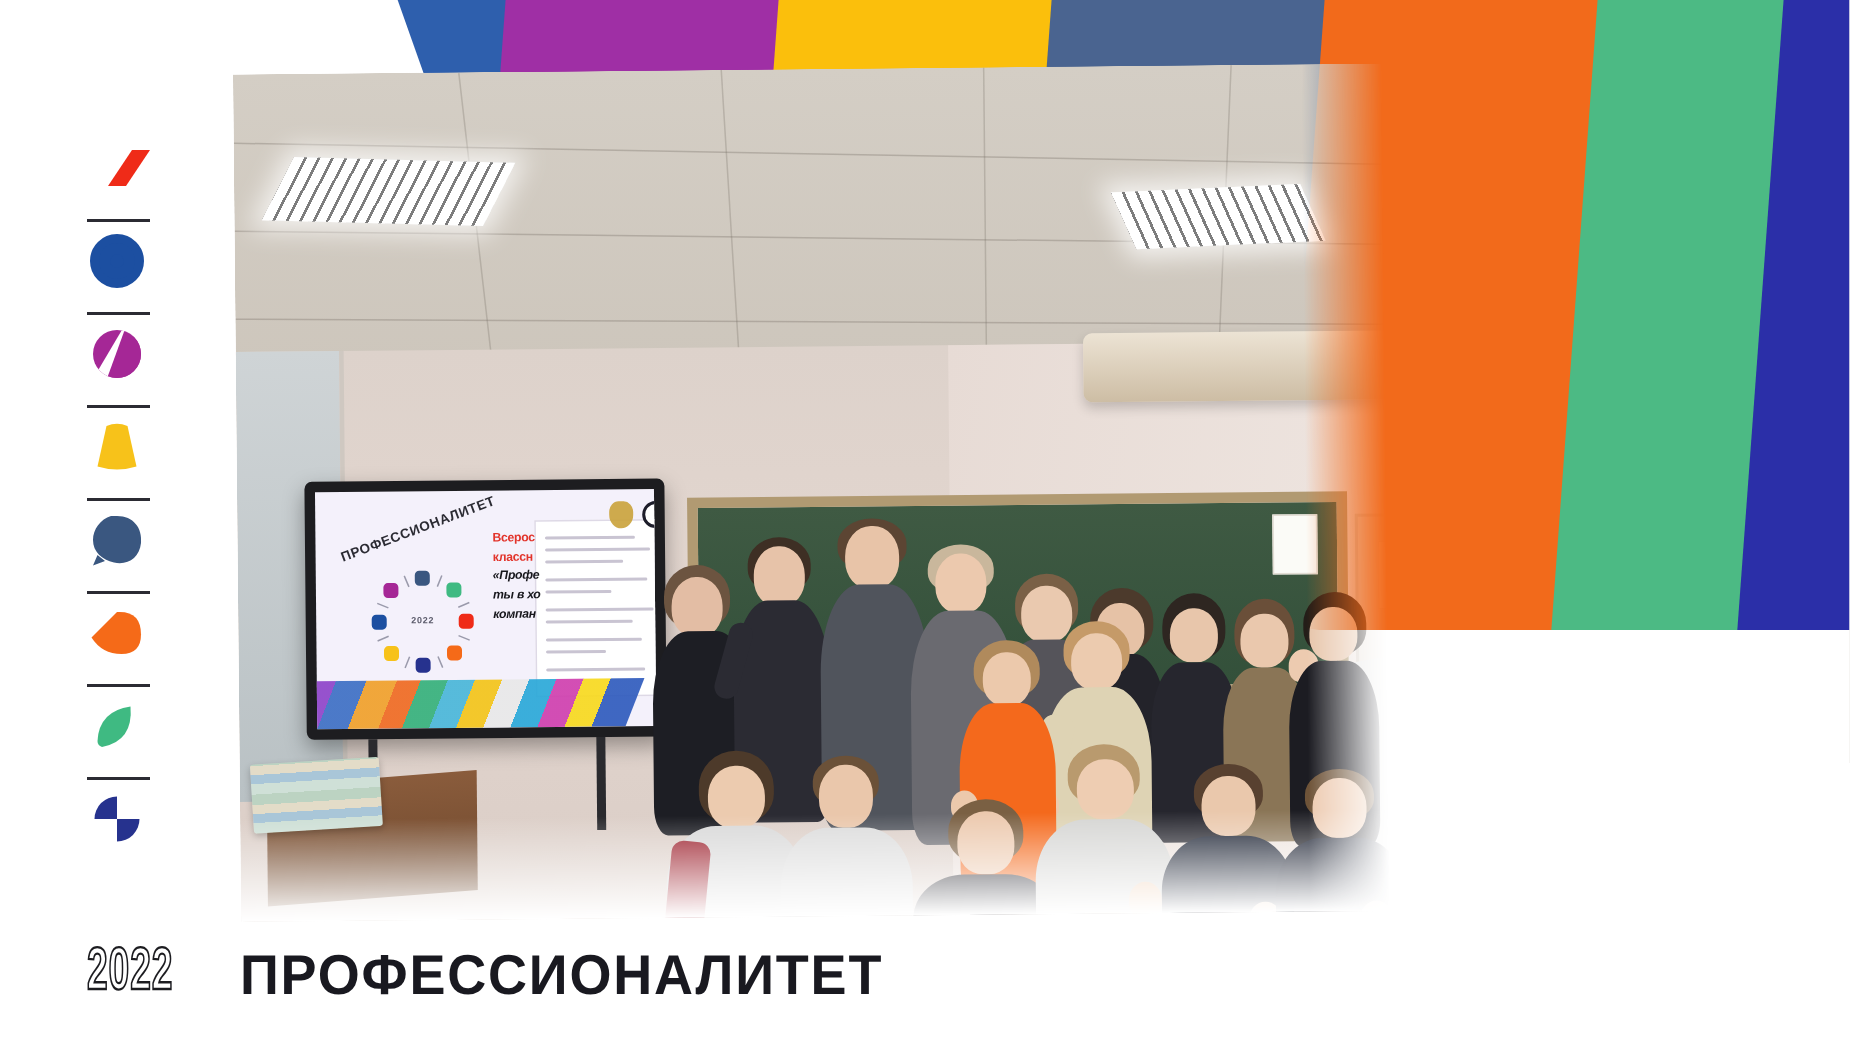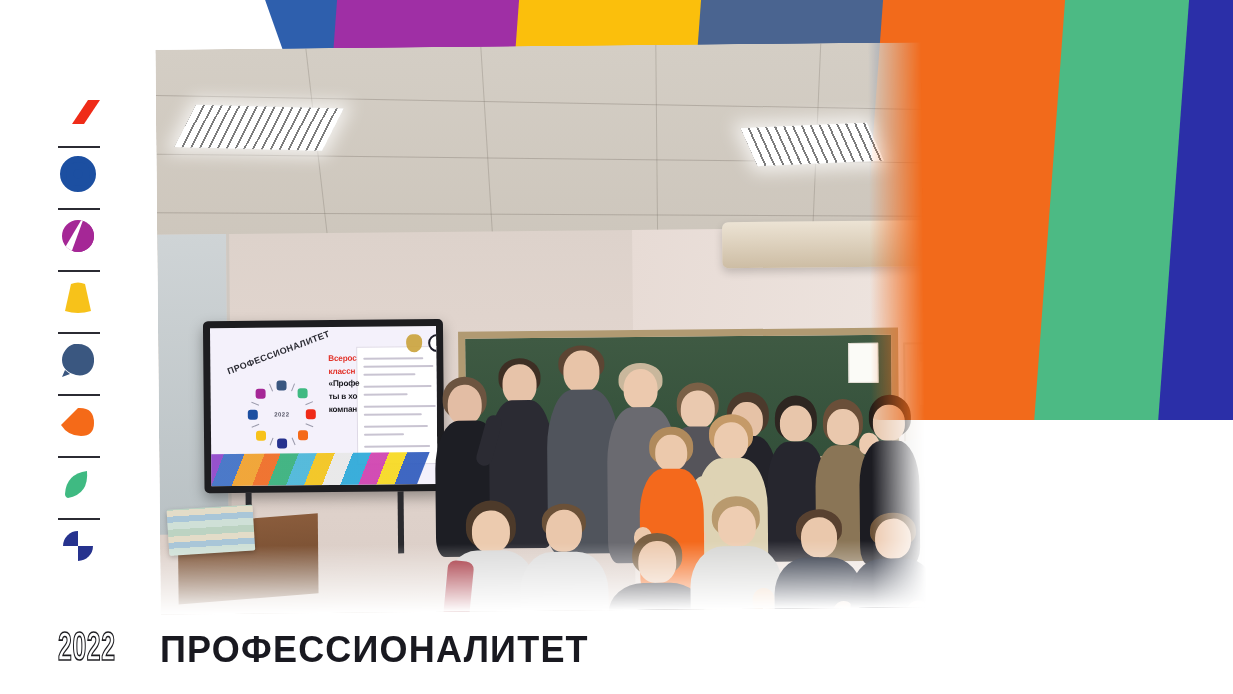--- a/index.html
+++ b/index.html
@@ -168,21 +168,21 @@
   .arcword{
     position:absolute; left:2px; top:6px;
     font-size:9px; font-weight:800; color:#2b2b33;
     transform:rotate(-20deg); letter-spacing:.4px; white-space:nowrap;
   }
   .board-text{
     position:absolute; left:118px; top:26px; width:78px;
     font-size:8.2px; font-weight:800; line-height:1.55; letter-spacing:-.2px;
   }
   .board-text .red{ color:#e2342b; }
-  .board-text .blk{ color:#17171c; }
+  .board-text .blk{ color:#17171c;font-style:italic; }
   .board-doc{
     position:absolute; left:146px; top:20px; width:88px; height:118px;
     background:#fff; border:1px solid #ded9e6;
   }
   .board-doc .ln{
     position:absolute; left:6px; height:2px; background:#c9c4d2; border-radius:1px;
   }
   .emblem{
     position:absolute; border-radius:50%;
   }

